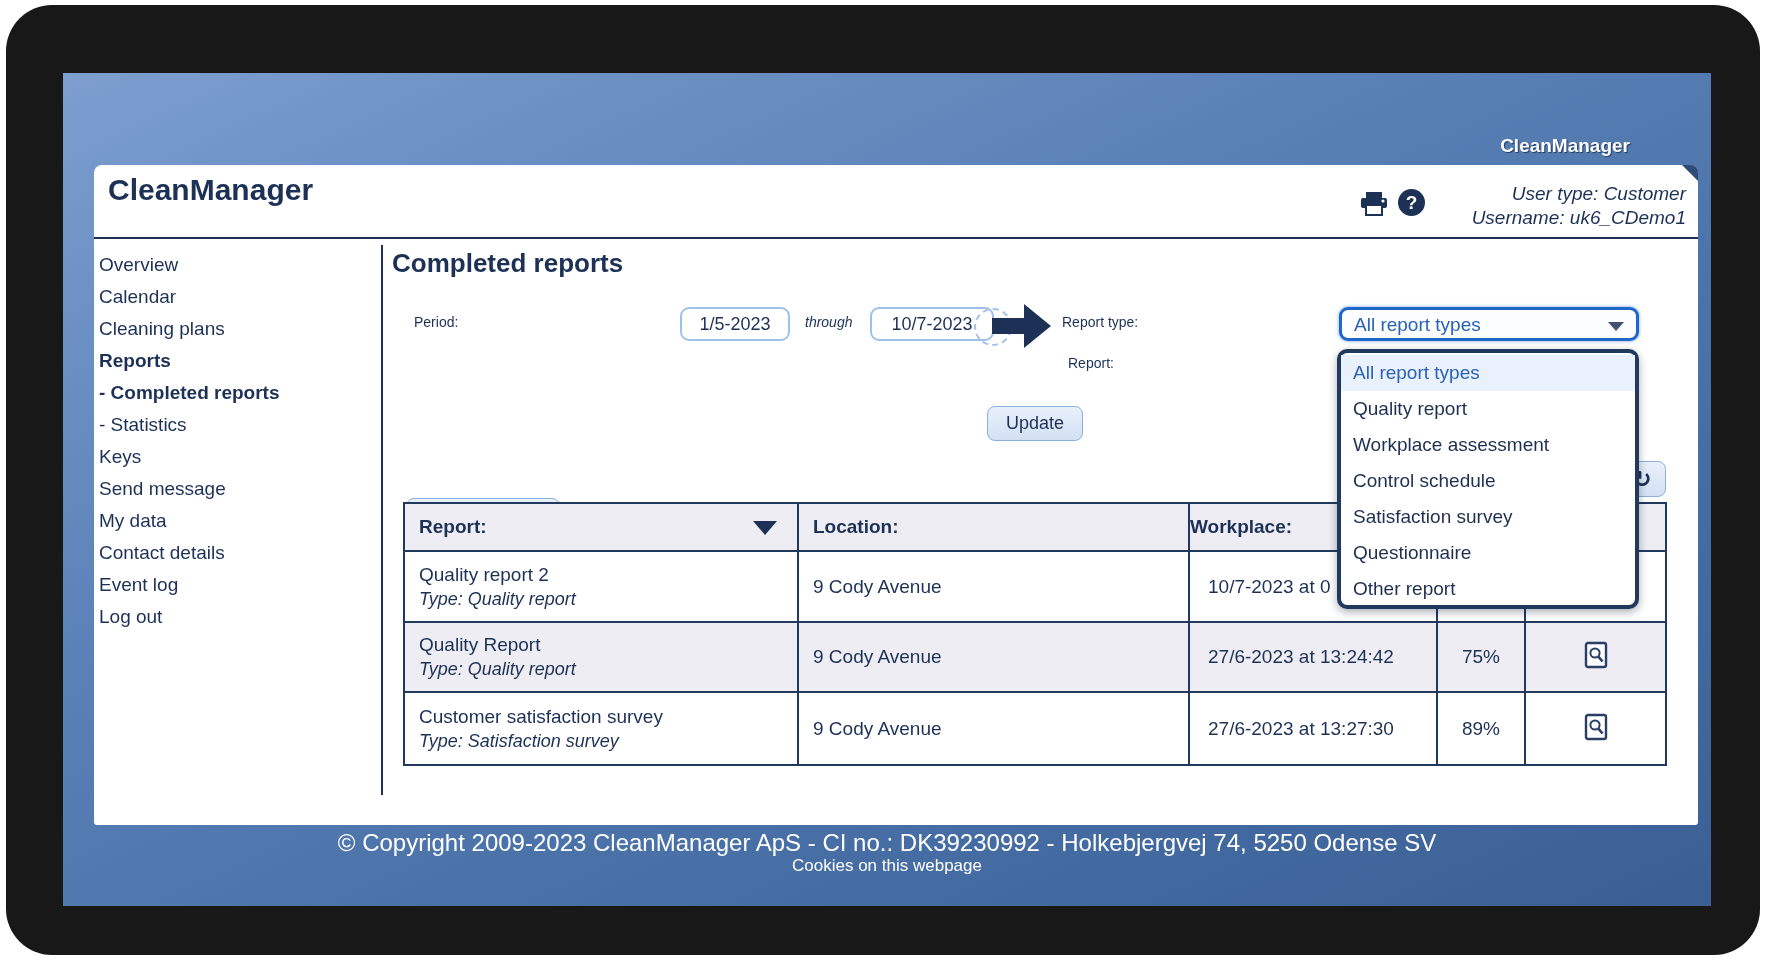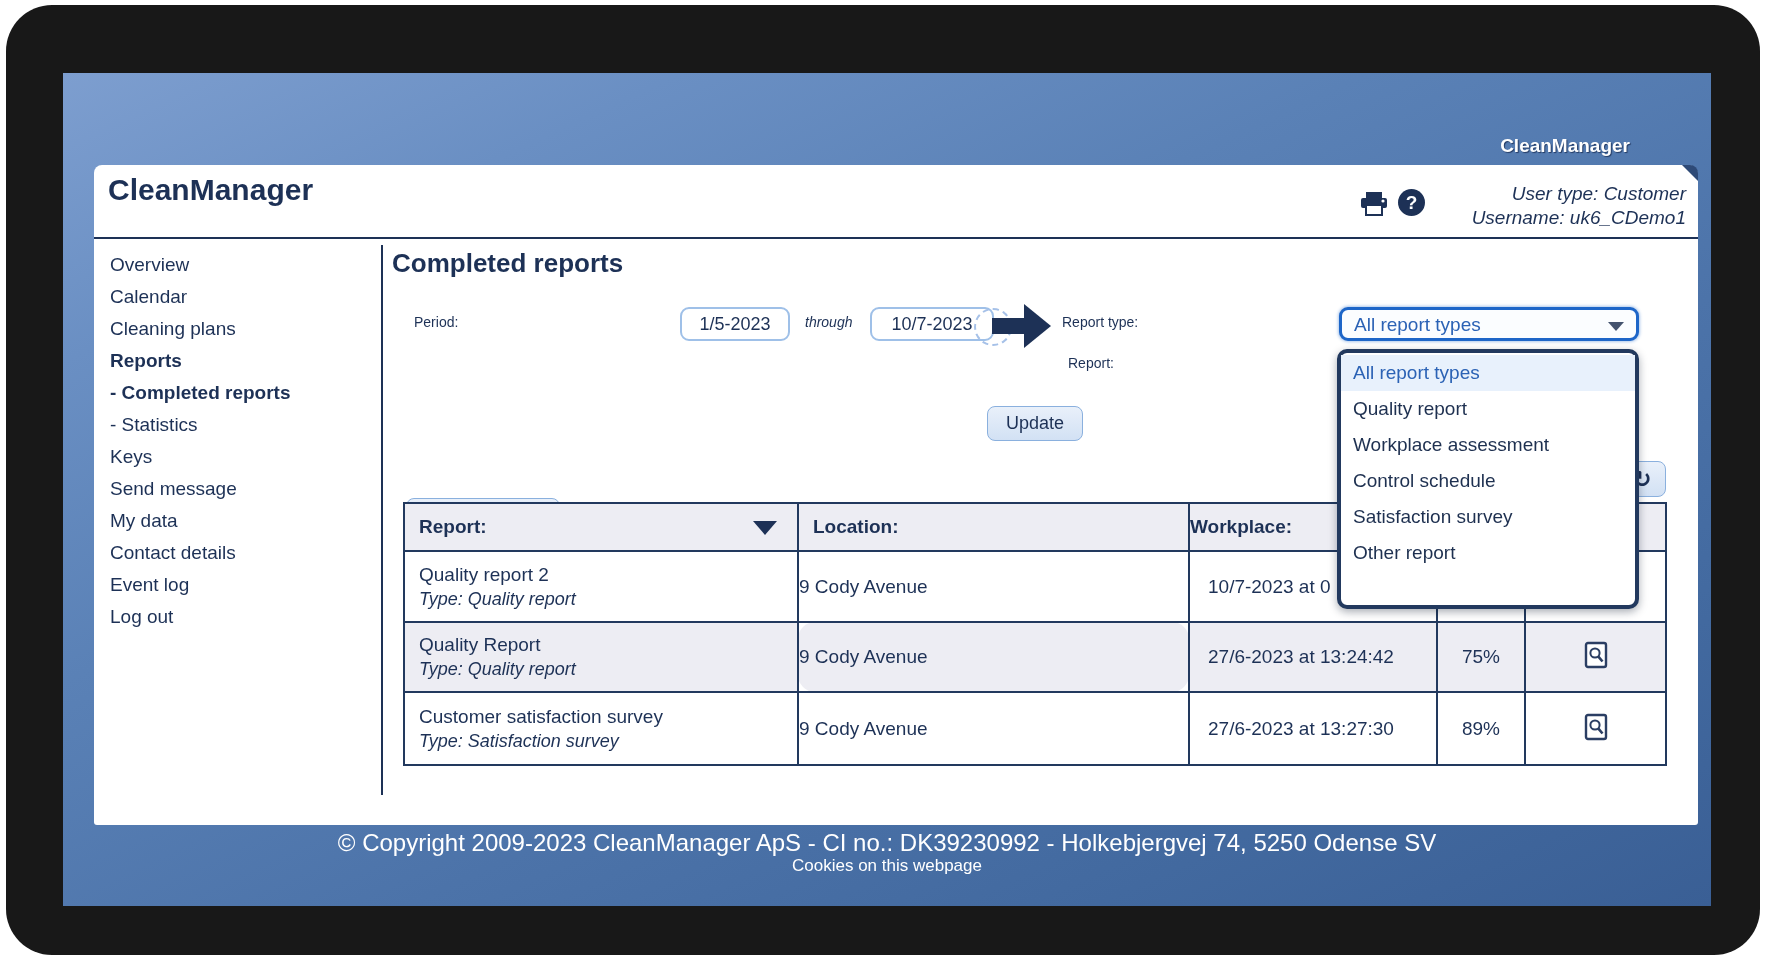--- a/index.html
+++ b/index.html
@@ -19,21 +19,21 @@
 
   #app-title { position:absolute; left:14px; top:8px; font-size:30px; font-weight:bold; color:#1d3156; }
   #user-block { position:absolute; right:12px; top:5px; text-align:right; font-style:italic; font-size:19px; color:#1d3156; line-height:24px;margin-top:12px; }
   #printer-icon { position:absolute; left:1266px; top:26px; width:28px; height:25px; }
   #help-icon { position:absolute; left:1304px; top:24px; width:27px; height:27px; background:#1d3156; color:#ffffff; border-radius:50%;
     font-weight:bold; font-size:19px; text-align:center; line-height:27px; }
   #header-rule { position:absolute; left:0; top:72px; width:100%; height:2px; background:#1d3156; }
 
   
   #sidebar { position:absolute; left:0; top:84px; width:287px; }
-  .side-item { padding-left:16px; height:32px; line-height:32px; font-size:19px; color:#1d3156; white-space:nowrap; cursor:pointer; }
+  .side-item { padding-left:5px; height:32px; line-height:32px; font-size:19px; color:#1d3156; white-space:nowrap; cursor:pointer; }
   .side-item.bold { font-weight:bold; }
   #v-divider { position:absolute; left:287px; top:80px; width:2px; height:550px; background:#1d3156; }
 
   
   #page-title { position:absolute; left:298px; top:83px; font-size:26px; font-weight:bold; color:#1d3156; }
   .lbl { position:absolute; font-size:14px; color:#1d3156;margin-left:8px; }
   .date-input { position:absolute; height:34px; border:2px solid #9fc0e8; border-radius:9px; background:#ffffff;
     color:#1d3156; font-size:18px; font-family:"Liberation Sans",sans-serif; text-align:center; outline:none; }
   #through-label { left:703px; top:149px;font-style:italic; }
   #period-label { left:312px; top:149px; }
@@ -64,21 +64,21 @@
   #report-table th { background:#ededf3; height:48px; font-size:19px; text-align:left; }
   th.th-report { padding-left:14px; position:relative; cursor:pointer; }
   .sort-caret { position:absolute; right:20px; top:17px; width:0; height:0;
     border-left:12px solid transparent; border-right:12px solid transparent; border-top:14px solid #1d3156; }
   th.th-location { padding-left:14px; }
   th.th-completed { text-align:center; }
   th.th-show { text-align:right; padding-right:12px; }
   td.cell-report { padding-left:14px;margin-top:40px; }
   .report-name { font-size:19px; line-height:24px; }
   .report-type-line { font-size:18px; font-style:italic; line-height:24px; }
-  td.cell-location { font-size:19px;border-radius:17px; }
+  td.cell-location { padding-left:14px; font-size:19px; }
   td.cell-completed { padding-left:18px; font-size:19px; }
   td.cell-result { text-align:center; font-size:19px; }
   td.cell-show { text-align:center; }
   tr.stripe td { background:#ededf3; }
   tr.r1 td { height:71px; } tr.r2 td { height:70px; } tr.r3 td { height:73px; }
   .doc-zoom-btn { display:inline-block; cursor:pointer; line-height:0; }
 
   
   #type-dropdown { position:absolute; left:1243px; top:184px; width:302px; height:260px; background:#ffffff;
     border:4px solid #22395e; border-radius:10px; z-index:50; box-shadow:0 3px 8px rgba(10,20,40,.35); padding-top:2px; }
@@ -246,20 +246,21 @@
   <div class="dd-option selected"><span>All report types</span></div>
 
   <div class="dd-option"><span>Quality report</span></div>
 
   <div class="dd-option"><span>Workplace assessment</span></div>
 
   <div class="dd-option"><span>Control schedule</span></div>
 
   <div class="dd-option"><span>Satisfaction survey</span></div>
 
+  <div class="dd-option"><span>Questionnaire</span></div>
 
   <div class="dd-option"><span>Other report</span></div>
 </div>
       </div>
 
       <div id="footer">
         <div id="footer-copyright">© Copyright 2009-2023 CleanManager ApS - CI no.: DK39230992 - Holkebjergvej 74, 5250 Odense SV</div>
         <div id="footer-cookies">Cookies on this webpage</div>
       </div>
 

